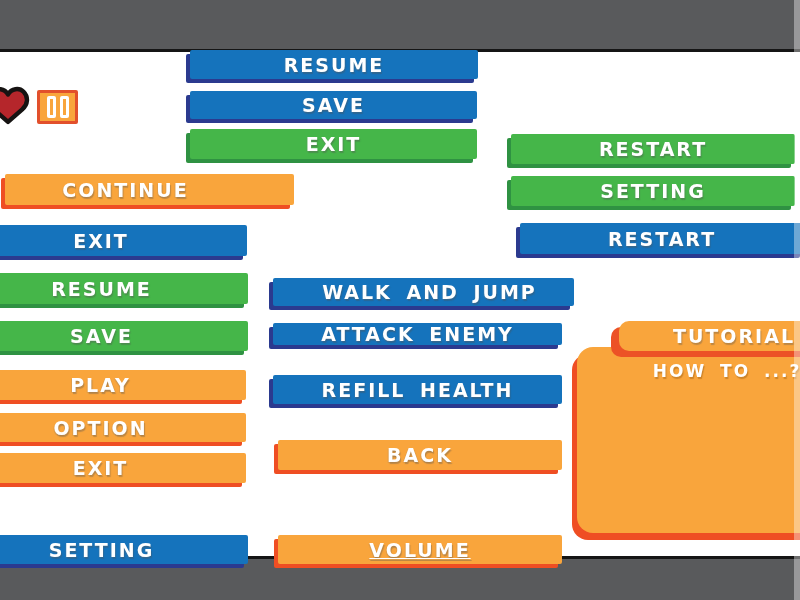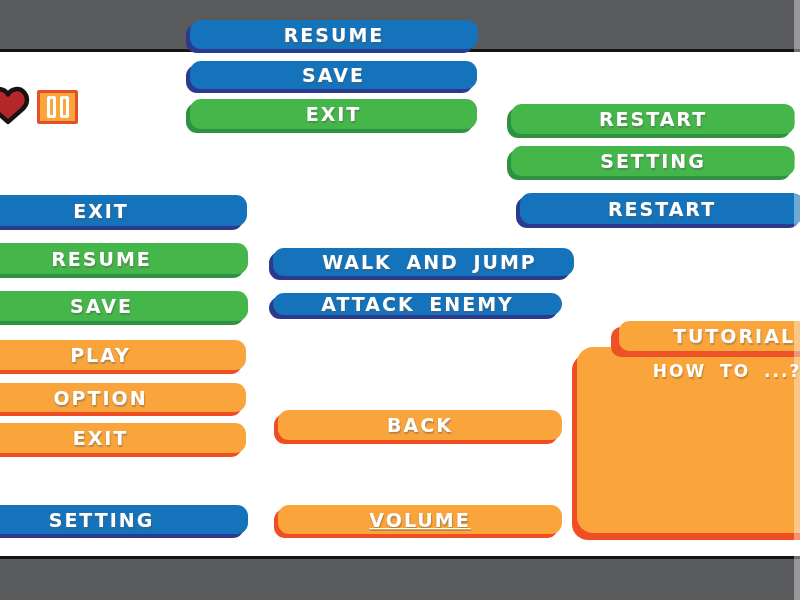--- a/index.html
+++ b/index.html
@@ -13,26 +13,27 @@
   }
   html,body{margin:0;padding:0;background:#fff;}
   #stage{
     position:relative; width:800px; height:600px; overflow:hidden;
     background:#fff; font-family:"DejaVu Sans", sans-serif;
   }
   .band{position:absolute; left:0; width:800px; background:var(--band); z-index:1;}
   .band.top{top:0; height:49px; border-bottom:3px solid #151515;}
   .band.bottom{top:556px; height:44px; border-top:3px solid #151515;}
   .btn{
-    position:absolute; z-index:3; border-radius:11px;
+    position:absolute; z-index:3; border-radius:2px;
     display:flex; align-items:center; justify-content:center;
     color:#fff; font-weight:bold; font-size:19px;
     letter-spacing:2px; word-spacing:6px; white-space:nowrap;
     text-shadow:1px 2px 1px rgba(80,80,80,.35), -1px 1px 0 rgba(120,120,120,.18);
     cursor:pointer;
+    margin-top:30px;
   }
   .btn.blue  {background:var(--blue);   box-shadow:-4px 4px 0 var(--blue-sh);}
   .btn.green {background:var(--green);  box-shadow:-4px 4px 0 var(--green-sh);}
   .btn.orange{background:var(--orange); box-shadow:-4px 4px 0 var(--orange-sh);}
   #tutorial-panel{
     position:absolute; left:577px; top:347px; width:300px; height:186px;
     background:var(--orange); border-radius:16px;
     box-shadow:-5px 7px 0 var(--orange-sh); z-index:2;
   }
   #tutorial-tab{
@@ -82,30 +83,32 @@
   </div>
 
   <div class="btn blue" style="left:190px; top:20px;  width:288px; height:29px;">RESUME</div>
   <div class="btn blue" style="left:190px; top:61px;  width:287px; height:28px;">SAVE</div>
   <div class="btn green" style="left:190px; top:99px;  width:287px; height:30px;">EXIT</div>
 
   <div class="btn green" style="left:511px; top:104px; width:284px; height:30px;">RESTART</div>
   <div class="btn green" style="left:511px; top:146px; width:284px; height:30px;">SETTING</div>
   <div class="btn blue" style="left:520px; top:193px; width:284px; height:31px;">RESTART</div>
 
+  <div class="btn orange" style="left:5px;   top:144px; width:241px; height:31px; padding-right:48px;">CONTINUE</div>
   <div class="btn blue" style="left:-45px; top:195px; width:292px; height:31px;">EXIT</div>
   <div class="btn green" style="left:-45px; top:243px; width:293px; height:31px;">RESUME</div>
   <div class="btn green" style="left:-45px; top:291px; width:293px; height:30px;">SAVE</div>
   <div class="btn orange" style="left:-45px; top:340px; width:291px; height:30px;">PLAY</div>
   <div class="btn orange" style="left:-45px; top:383px; width:291px; height:29px;">OPTION</div>
   <div class="btn orange" style="left:-45px; top:423px; width:291px; height:30px;">EXIT</div>
   <div class="btn blue" style="left:-45px; top:505px; width:293px; height:29px;">SETTING</div>
 
   <div class="btn blue" style="left:273px; top:248px; width:289px; height:28px;padding-left:12px;">WALK AND JUMP</div>
   <div class="btn blue" style="left:273px; top:293px; width:289px; height:22px;">ATTACK ENEMY</div>
+  <div class="btn blue" style="left:273px; top:345px; width:289px; height:29px;">REFILL HEALTH</div>
   <div class="btn orange" style="left:278px; top:410px; width:284px; height:30px;">BACK</div>
   <div class="btn orange" style="left:278px; top:505px; width:284px; height:29px;text-decoration:underline;">VOLUME</div>
 
   <div id="tutorial-panel">
     <div id="how-to">HOW TO ...?</div>
   </div>
   <div id="tutorial-tab">TUTORIAL</div>
 
   <div id="edge-overlay"></div>
 

